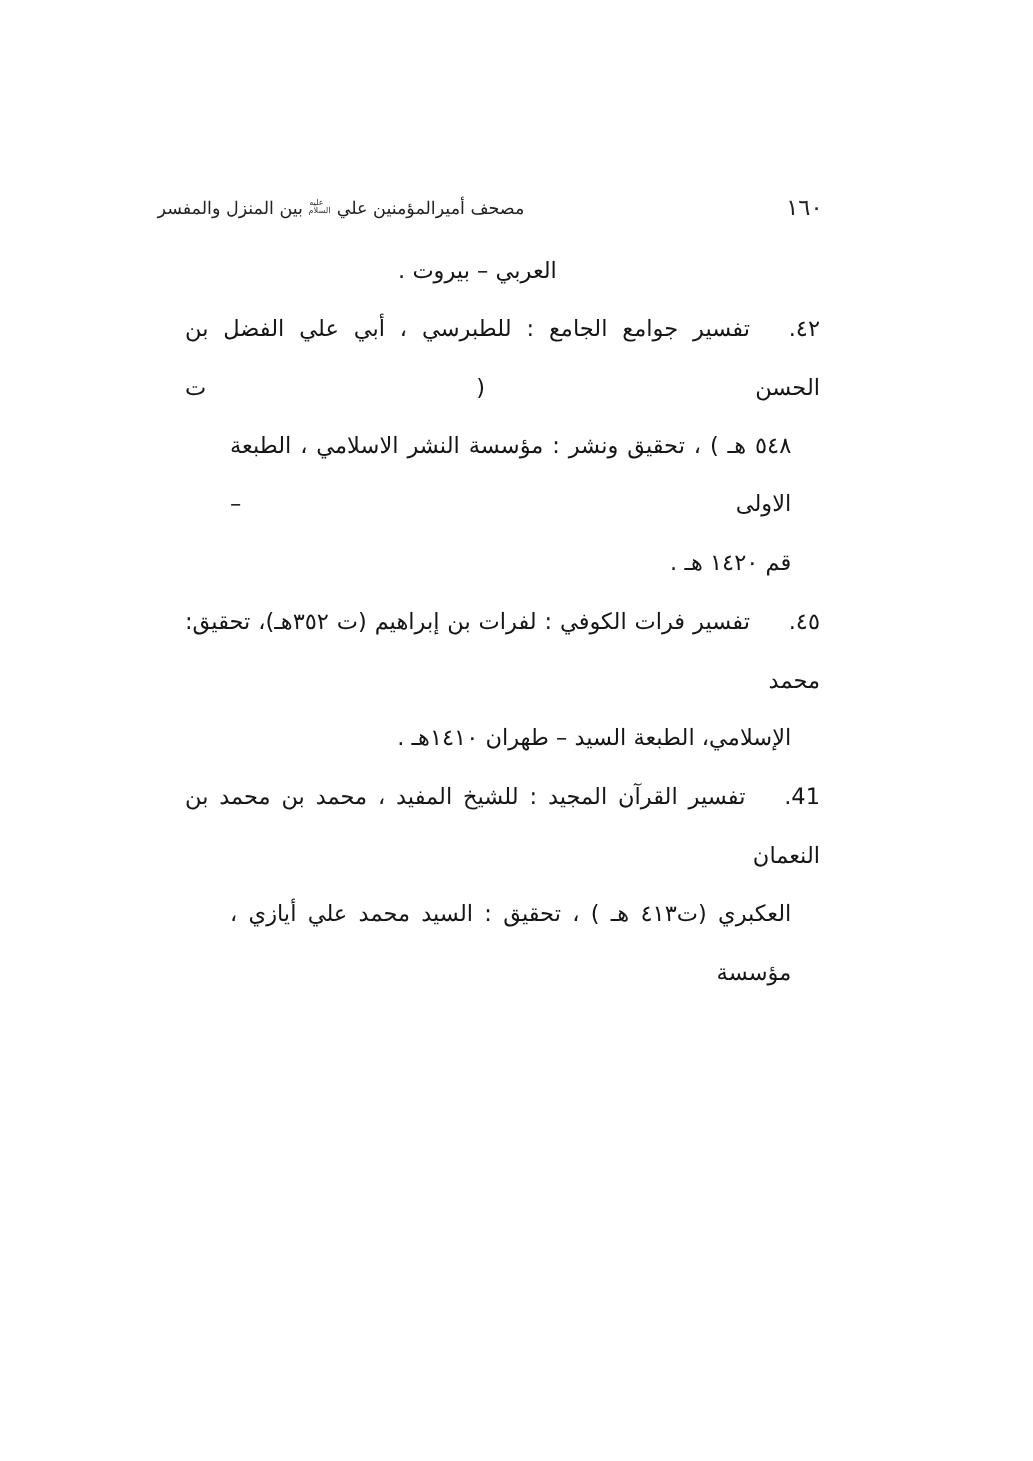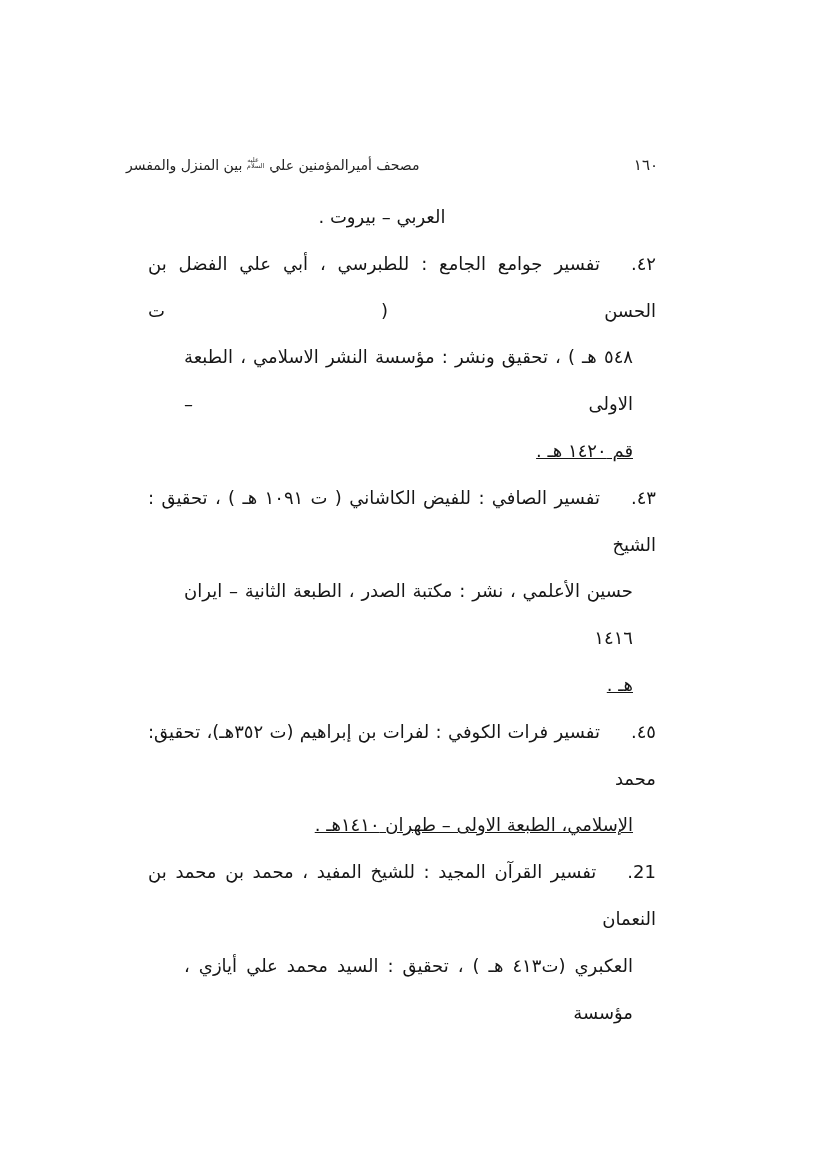--- a/index.html
+++ b/index.html
@@ -23,21 +23,21 @@
     left: 126px;
     right: 168px;
     display: flex;
     direction: rtl;
     justify-content: space-between;
     align-items: center;
     font-size: 14px;
     color: #222222;
   }
   .page-number {
-    font-size: 15px;
+    font-size: 18px;
     letter-spacing: 2px;
   }
   .running-title {
     display: inline-flex;
     align-items: center;
     gap: 5px;
     white-space: nowrap;
   }
   .honorific {
     display: inline-block;
@@ -65,21 +65,20 @@
     padding-right: 40px;
     text-align: center;
   }
   .entry { margin: 0; }
   .bline {
     text-align: justify;
     text-align-last: justify;
   }
   .bline.lastline {
     text-align-last: right;
-    text-decoration: underline;
   }
   .bline.contline {
     padding-right: 23px;
     margin-left: 36px;
   }
   .entry-num {
     display: inline;
     margin-left: 31px;
     white-space: nowrap;
   }
@@ -101,34 +100,29 @@
   <div class="body-text">
 
     <p class="carryover">العربي – بيروت .</p>
 
     <div class="entry">
       <div class="bline"><span class="entry-num">٤٢.</span><span>تفسير جوامع الجامع : للطبرسي ، أبي علي الفضل بن الحسن ( ت</span></div>
       <div class="bline contline">٥٤٨ هـ ) ، تحقيق ونشر : مؤسسة النشر الاسلامي ، الطبعة الاولى –</div>
       <div class="bline contline lastline">قم ١٤٢٠ هـ .</div>
     </div>
 
-    <div class="entry">
-      <div class="bline"><span class="entry-num">٤٣.</span><span>تفسير الصافي : للفيض الكاشاني ( ت ١٠٩١ هـ ) ، تحقيق : الشيخ</span></div>
-      <div class="bline contline">حسين الأعلمي ، نشر : مكتبة الصدر ، الطبعة الثانية – ايران ١٤١٦</div>
-      <div class="bline contline lastline">هـ .</div>
-    </div>
 
     <div class="entry">
     </div>
 
     <div class="entry">
       <div class="bline"><span class="entry-num">٤٥.</span><span>تفسير فرات الكوفي : لفرات بن إبراهيم (ت ٣٥٢هـ)، تحقيق: محمد</span></div>
-      <div class="bline contline lastline">الإسلامي، الطبعة الاولى – طهران ١٤١٠هـ .</div>
+      <div class="bline contline lastline">الإسلامي، الطبعة السيد – طهران ١٤١٠هـ .</div>
     </div>
 
     <div class="entry">
-      <div class="bline"><span class="entry-num">21.</span><span>تفسير القرآن المجيد : للشيخ المفيد ، محمد بن محمد بن النعمان</span></div>
+      <div class="bline"><span class="entry-num">41.</span><span>تفسير القرآن المجيد : للشيخ المفيد ، محمد بن محمد بن النعمان</span></div>
       <div class="bline contline">العكبري (ت٤١٣ هـ ) ، تحقيق : السيد محمد علي أيازي ، مؤسسة</div>
 
     </div>
 
   </div>
 </div>
 
 </body></html>

